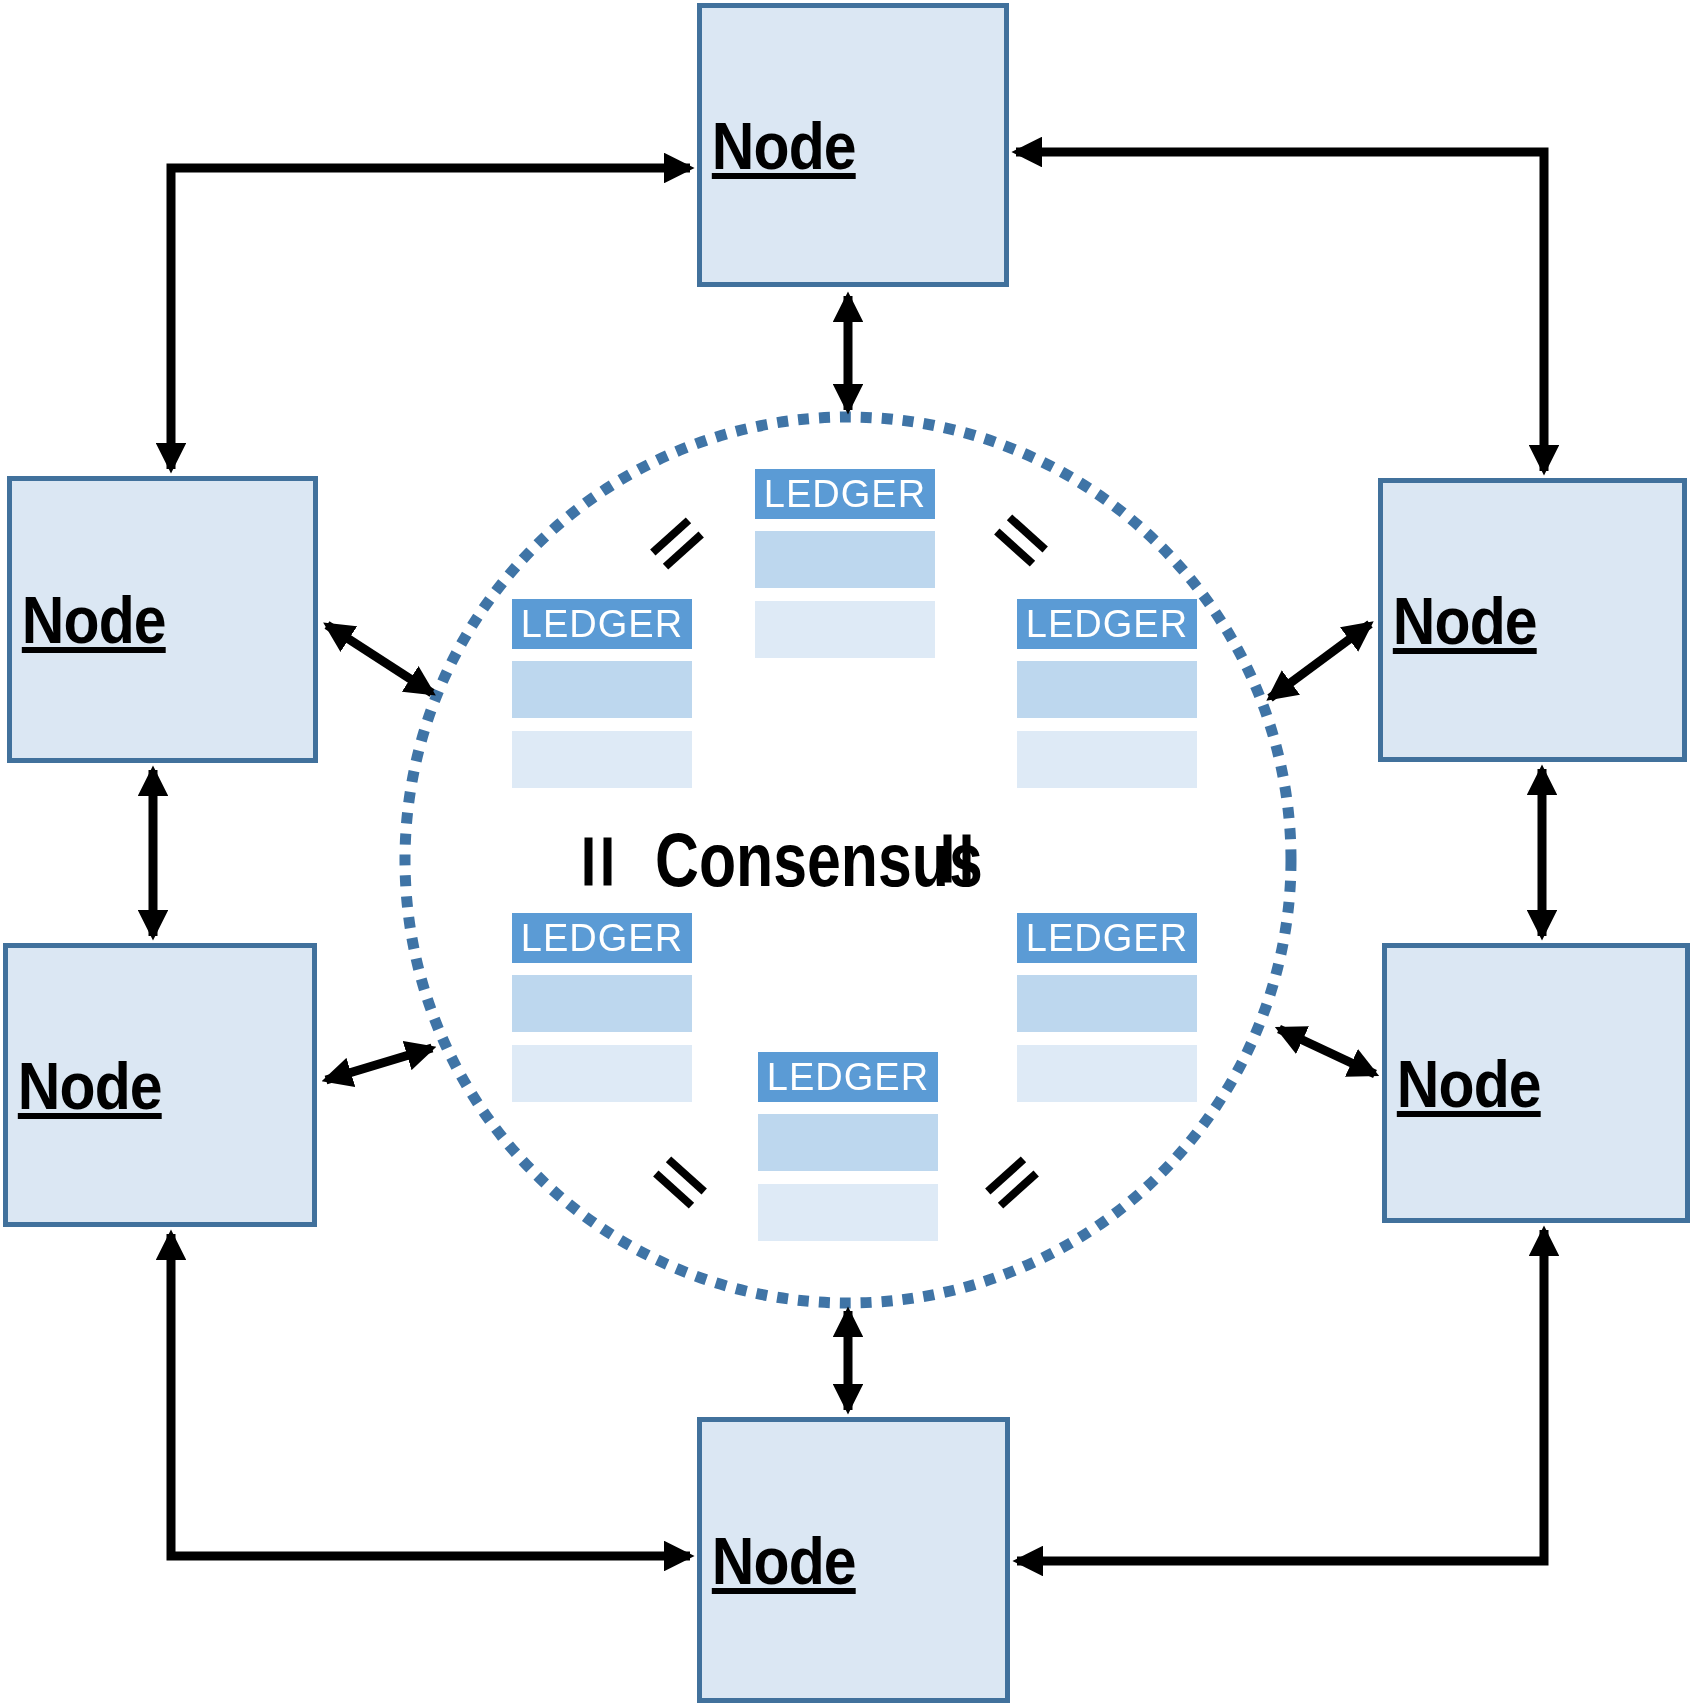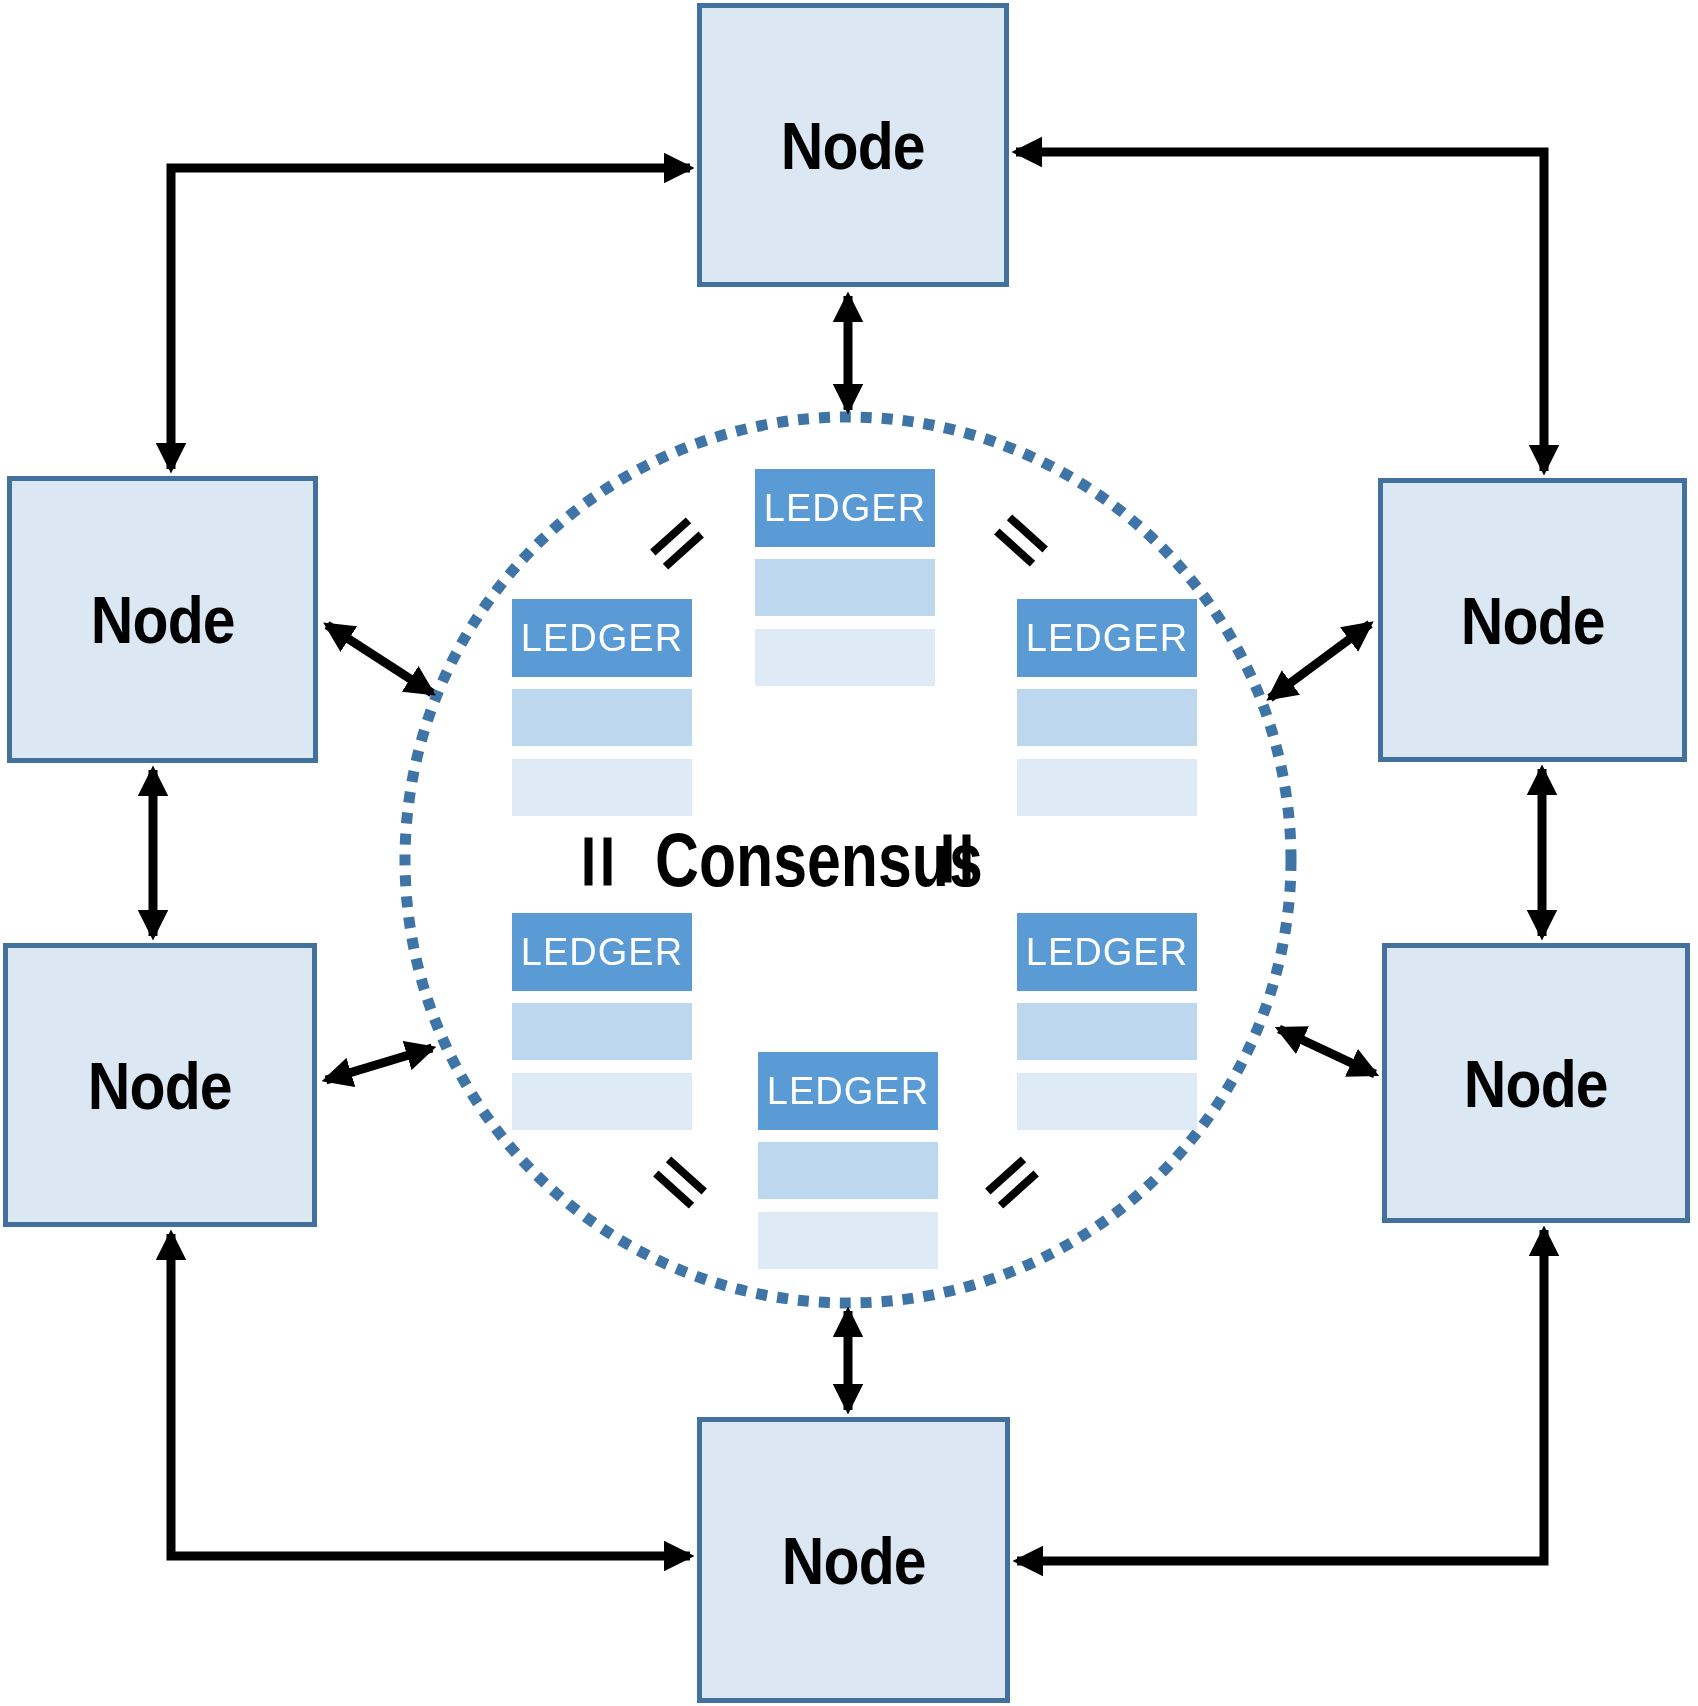--- a/index.html
+++ b/index.html
@@ -25,36 +25,36 @@
     stroke:var(--connector);stroke-width:9;fill:none;stroke-linejoin:miter;
   }
   .connector-layer .arrowhead{fill:var(--connector);}
   .boundary{stroke:var(--circle-dots);}
 
   .node{
     position:absolute;
     box-sizing:border-box;
     background:var(--node-fill);
     border:5px solid var(--node-border);
-    display:flex;align-items:center;justify-content:center;
+    display:flex;align-items:center;justify-content:flex-start;text-decoration:underline;
   }
   .node .label{
     font-size:67px;font-weight:bold;color:var(--text);
     transform:scaleX(0.88);letter-spacing:-1px;white-space:nowrap;
   }
   .node-top{left:697px;top:3px;width:312px;height:284px;}
   .node-left-upper{left:7px;top:476px;width:311px;height:287px;}
   .node-right-upper{left:1378px;top:478px;width:309px;height:284px;}
   .node-left-lower{left:3px;top:943px;width:314px;height:284px;}
   .node-right-lower{left:1382px;top:943px;width:308px;height:280px;}
   .node-bottom{left:697px;top:1417px;width:313px;height:286px;}
 
   .ledger{position:absolute;width:180px;}
   .ledger .hdr{
-    height:78px;background:var(--ledger-header);
+    height:50px;background:var(--ledger-header);
     display:flex;align-items:center;justify-content:center;
     color:#ffffff;font-size:38px;letter-spacing:1px;
     margin-bottom:12px;
   }
   .ledger .row{height:57px;}
   .ledger .row.r1{background:var(--ledger-row-1);margin-bottom:13px;}
   .ledger .row.r2{background:var(--ledger-row-2);}
   .ledger-top-center{left:755px;top:469px;}
   .ledger-mid-left{left:512px;top:599px;}
   .ledger-mid-right{left:1017px;top:599px;}

